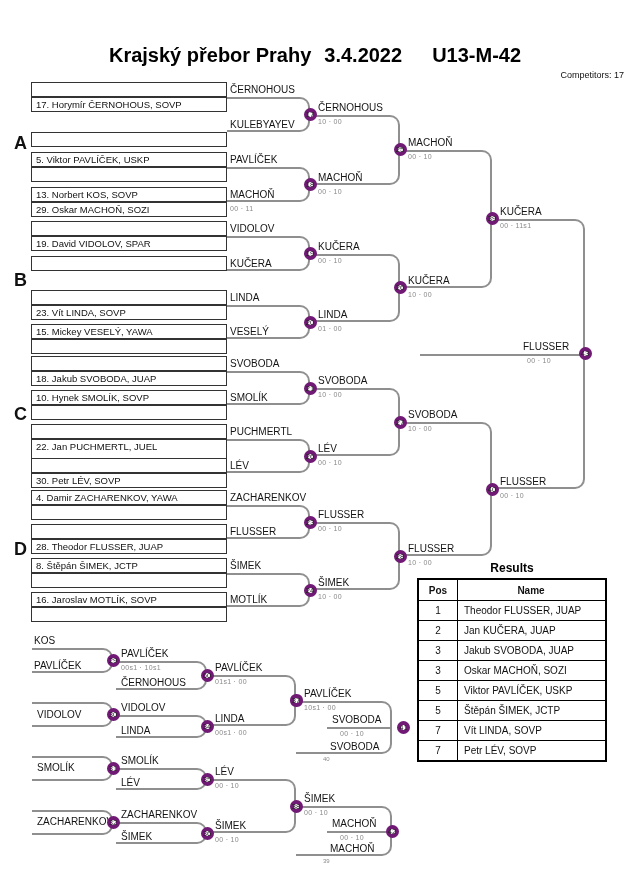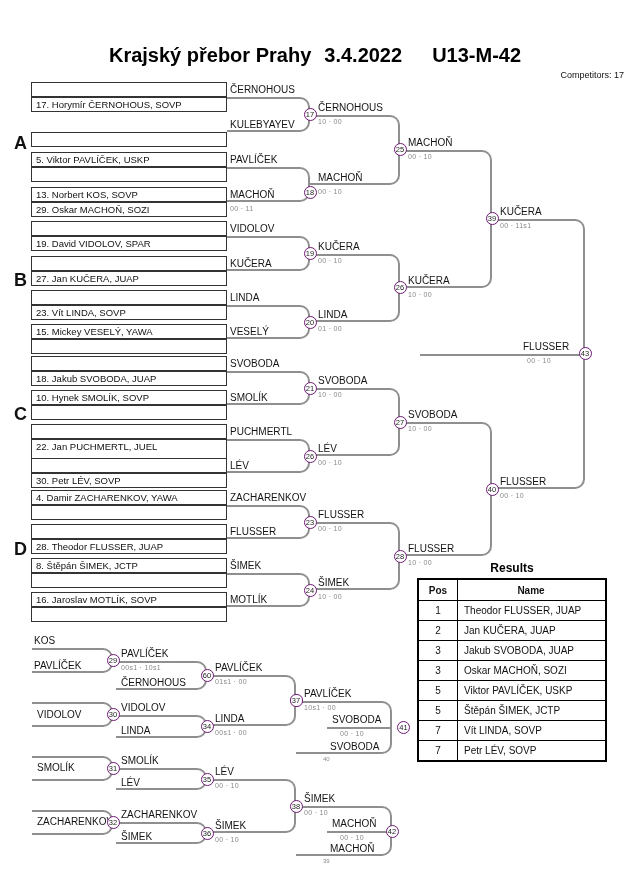--- a/index.html
+++ b/index.html
@@ -12,21 +12,21 @@
   #competitors{position:absolute;top:70px;right:6px;font-size:9px;color:#111}
   .sec{position:absolute;left:14px;font-size:18px;font-weight:bold;color:#111}
   .ebox{position:absolute;box-sizing:border-box;border:1px solid #333;background:#fff;
         font-size:9.5px;line-height:13px;padding-left:4px;white-space:nowrap;overflow:hidden}
   .staple{position:absolute;box-sizing:border-box;border:2px solid #8f8f8f;border-left:none;
           border-radius:0 10px 10px 0;background:transparent}
   .hline{position:absolute;height:2px;background:#8f8f8f}
   .wl{position:absolute;font-size:10px;line-height:12px;color:#141414;white-space:nowrap}
   .score{position:absolute;font-size:7px;line-height:8px;color:#8a8a8a;white-space:nowrap;letter-spacing:.3px}
   .tiny{position:absolute;font-size:6px;line-height:6px;color:#8a8a8a;white-space:nowrap}
-  .node{position:absolute;width:13px;height:13px;box-sizing:border-box;border:1px solid #701a75;
+  .node{position:absolute;width:13px;height:13px;box-sizing:border-box;border:4px solid #701a75;
         border-radius:50%;background:#fff;color:#222;font-size:7.5px;line-height:11px;
         display:flex;align-items:center;justify-content:center;z-index:5}
   #results-title{position:absolute;left:417px;top:561px;width:190px;text-align:center;
                  font-size:12px;font-weight:bold;color:#000}
   #results{position:absolute;left:417px;top:578px;width:190px;border-collapse:collapse;
            border:2px solid #000;table-layout:fixed}
   #results th,#results td{border:1px solid #000;font-size:10px;overflow:hidden;white-space:nowrap}
   #results th{height:18px;font-weight:bold;text-align:center}
   #results td{height:17px}
   #results .pos{width:36px;text-align:center}
@@ -90,21 +90,20 @@
 <div class="ebox" style="left: 31px; top: 82px; width: 196px; height: 15px;"></div>
     <div class="ebox" style="left: 31px; top: 97px; width: 196px; height: 15px;">17. Horymír ČERNOHOUS, SOVP</div>
     <div class="ebox" style="left: 31px; top: 132px; width: 196px; height: 15px;"></div>
     <div class="ebox" style="left: 31px; top: 152px; width: 196px; height: 15px;">5. Viktor PAVLÍČEK, USKP</div>
     <div class="ebox" style="left: 31px; top: 167px; width: 196px; height: 15px;"></div>
     <div class="ebox" style="left: 31px; top: 187px; width: 196px; height: 15px;">13. Norbert KOS, SOVP</div>
     <div class="ebox" style="left: 31px; top: 202px; width: 196px; height: 15px;">29. Oskar MACHOŇ, SOZI</div>
     <div class="ebox" style="left: 31px; top: 221px; width: 196px; height: 15px;"></div>
     <div class="ebox" style="left: 31px; top: 236px; width: 196px; height: 15px;">19. David VIDOLOV, SPAR</div>
     <div class="ebox" style="left: 31px; top: 256px; width: 196px; height: 15px;"></div>
-    <div class="ebox" style="left: 31px; top: 271px; width: 196px; height: 15px;">27. Jan KUČERA, JUAP</div>
     <div class="ebox" style="left: 31px; top: 290px; width: 196px; height: 15px;"></div>
     <div class="ebox" style="left: 31px; top: 305px; width: 196px; height: 15px;">23. Vít LINDA, SOVP</div>
     <div class="ebox" style="left: 31px; top: 324px; width: 196px; height: 15px;">15. Mickey VESELÝ, YAWA</div>
     <div class="ebox" style="left: 31px; top: 339px; width: 196px; height: 15px;"></div>
     <div class="ebox" style="left: 31px; top: 356px; width: 196px; height: 15px;"></div>
     <div class="ebox" style="left: 31px; top: 371px; width: 196px; height: 15px;">18. Jakub SVOBODA, JUAP</div>
     <div class="ebox" style="left: 31px; top: 390px; width: 196px; height: 15px;">10. Hynek SMOLÍK, SOVP</div>
     <div class="ebox" style="left: 31px; top: 405px; width: 196px; height: 15px;"></div>
     <div class="ebox" style="left: 31px; top: 424px; width: 196px; height: 15px;"></div>
     <div class="ebox" style="left: 31px; top: 439px; width: 196px; height: 30px;">22. Jan PUCHMERTL, JUEL</div>
@@ -133,21 +132,21 @@
     <div class="wl" style="left: 230px; top: 460px;">LÉV</div>
     <div class="wl" style="left: 230px; top: 492px;">ZACHARENKOV</div>
     <div class="wl" style="left: 230px; top: 526px;">FLUSSER</div>
     <div class="wl" style="left: 230px; top: 560px;">ŠIMEK</div>
     <div class="wl" style="left: 230px; top: 594px;">MOTLÍK</div>
     <div class="staple" style="left: 227px; top: 97px; width: 83px; height: 35px;"></div>
     <div class="node" style="left: 303.5px; top: 108px;">17</div>
     <div class="wl" style="left: 318px; top: 101.5px;">ČERNOHOUS</div>
     <div class="score" style="left: 318px; top: 117.5px;">10 · 00</div>
     <div class="staple" style="left: 227px; top: 167px; width: 83px; height: 35px;"></div>
-    <div class="node" style="left: 303.5px; top: 186px;">18</div>
+    <div class="node" style="left: 303.5px; top: 178px;">18</div>
     <div class="wl" style="left: 318px; top: 171.5px;">MACHOŇ</div>
     <div class="score" style="left: 318px; top: 187.5px;">00 · 10</div>
     <div class="staple" style="left: 227px; top: 236px; width: 83px; height: 35px;"></div>
     <div class="node" style="left: 303.5px; top: 247px;">19</div>
     <div class="wl" style="left: 318px; top: 240.5px;">KUČERA</div>
     <div class="score" style="left: 318px; top: 256.5px;">00 · 10</div>
     <div class="staple" style="left: 227px; top: 305px; width: 83px; height: 34px;"></div>
     <div class="node" style="left: 303.5px; top: 315.5px;">20</div>
     <div class="wl" style="left: 318px; top: 309px;">LINDA</div>
     <div class="score" style="left: 318px; top: 325px;">01 · 00</div>

